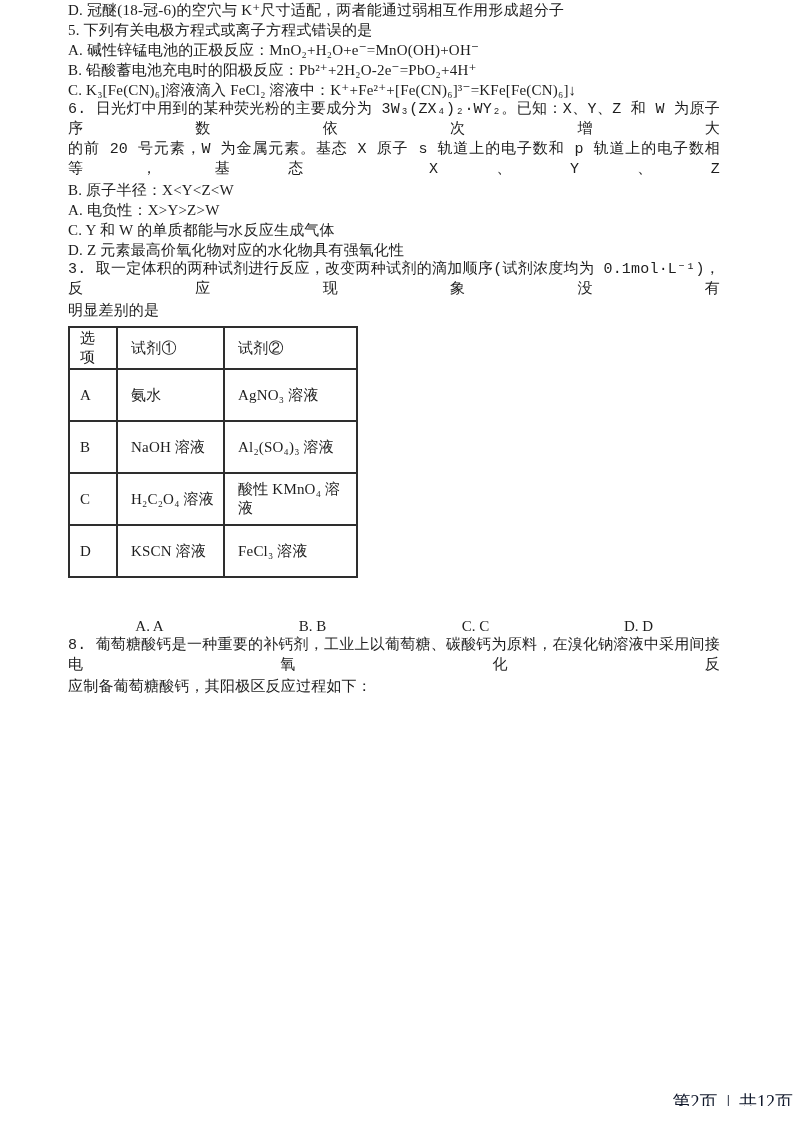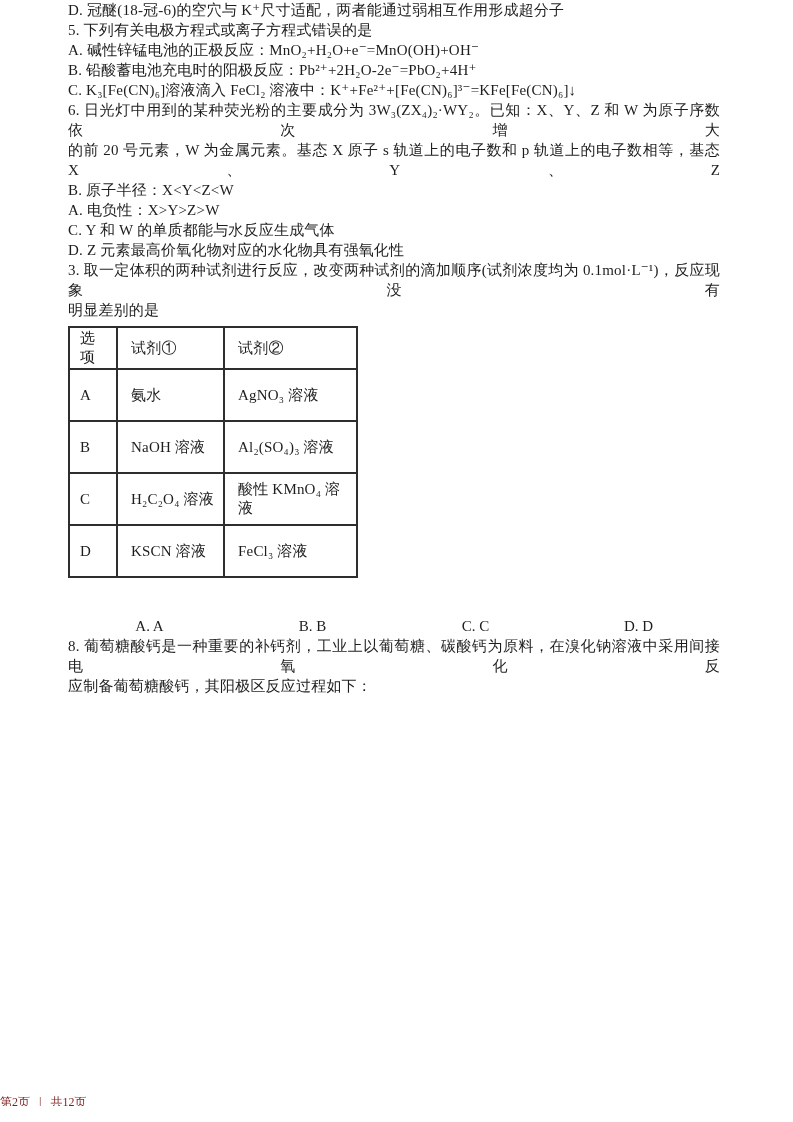--- a/index.html
+++ b/index.html
@@ -22,20 +22,21 @@
     margin: 0;
     font-size: 15px;
     line-height: 20px;
     white-space: nowrap;
     letter-spacing: 0.2px;
   }
   p.line.fill {
     white-space: normal;
     text-align: justify;
     text-align-last: justify;
+    font-family: Liberation Mono, monospace;
   }
   .mt-q4d  { margin-top: 66px; }
   .mt-11 { margin-top: 11px; }
   .mt-14 { margin-top: 14px; }
   .mt-12 { margin-top: 12px; }
   .mt-13 { margin-top: 13px; }
   .mt-4  { margin-top: 4px; }
   .mt-26 { margin-top: 26px; }
   .mt-10 { margin-top: 10px; }
   .mt-16 { margin-top: 16px; }
@@ -72,24 +73,24 @@
     margin-top: 38px;
     font-size: 15px;
     line-height: 20px;
   }
   .answers-row .opt { width: 170px; text-align: center; }
   .footer {
     position: absolute;
     left: 0;
     right: 0;
     top: 1093px;
-    text-align: left;
-    font-size: 12px;
+    text-align: right;
+    font-size: 18px;
     line-height: 18px;
-    color: #7f1d1d;
+    color: #0f172a;
   }
   .footer .sep { margin: 0 9px; }
 </style>
 </head>
 <body>
 
 <div class="page">
   <div class="content">
 
     <p class="line mt-q4d">D. 冠醚(18-冠-6)的空穴与 K⁺尺寸适配，两者能通过弱相互作用形成超分子</p>

